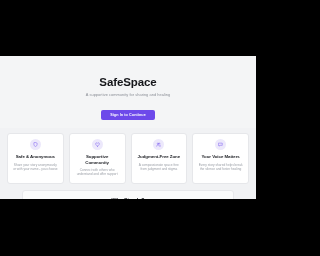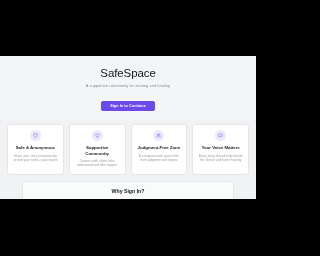--- a/index.html
+++ b/index.html
@@ -36,25 +36,25 @@
   }
 
   
   .hero {
     background: #f4f5f6;
     padding: 7px 8px 8px 8px;
     text-align: center;
   }
   .hero-title {
     font-size: 11.5px;
-    font-weight: normal;
+    font-weight: bold;
     color: #15161a;
     letter-spacing: -0.1px;
     line-height: 13px;
-    margin: 4px 0 3px 0;
+    margin: 13px 0 3px 0;
     text-align: center;
   }
   .hero-sub {
     font-size: 3.9px;
     color: #8a8e96;
     line-height: 5px;
     margin: 0 0 5px 0;
     letter-spacing: 0.05px;
   }
   .cta {

